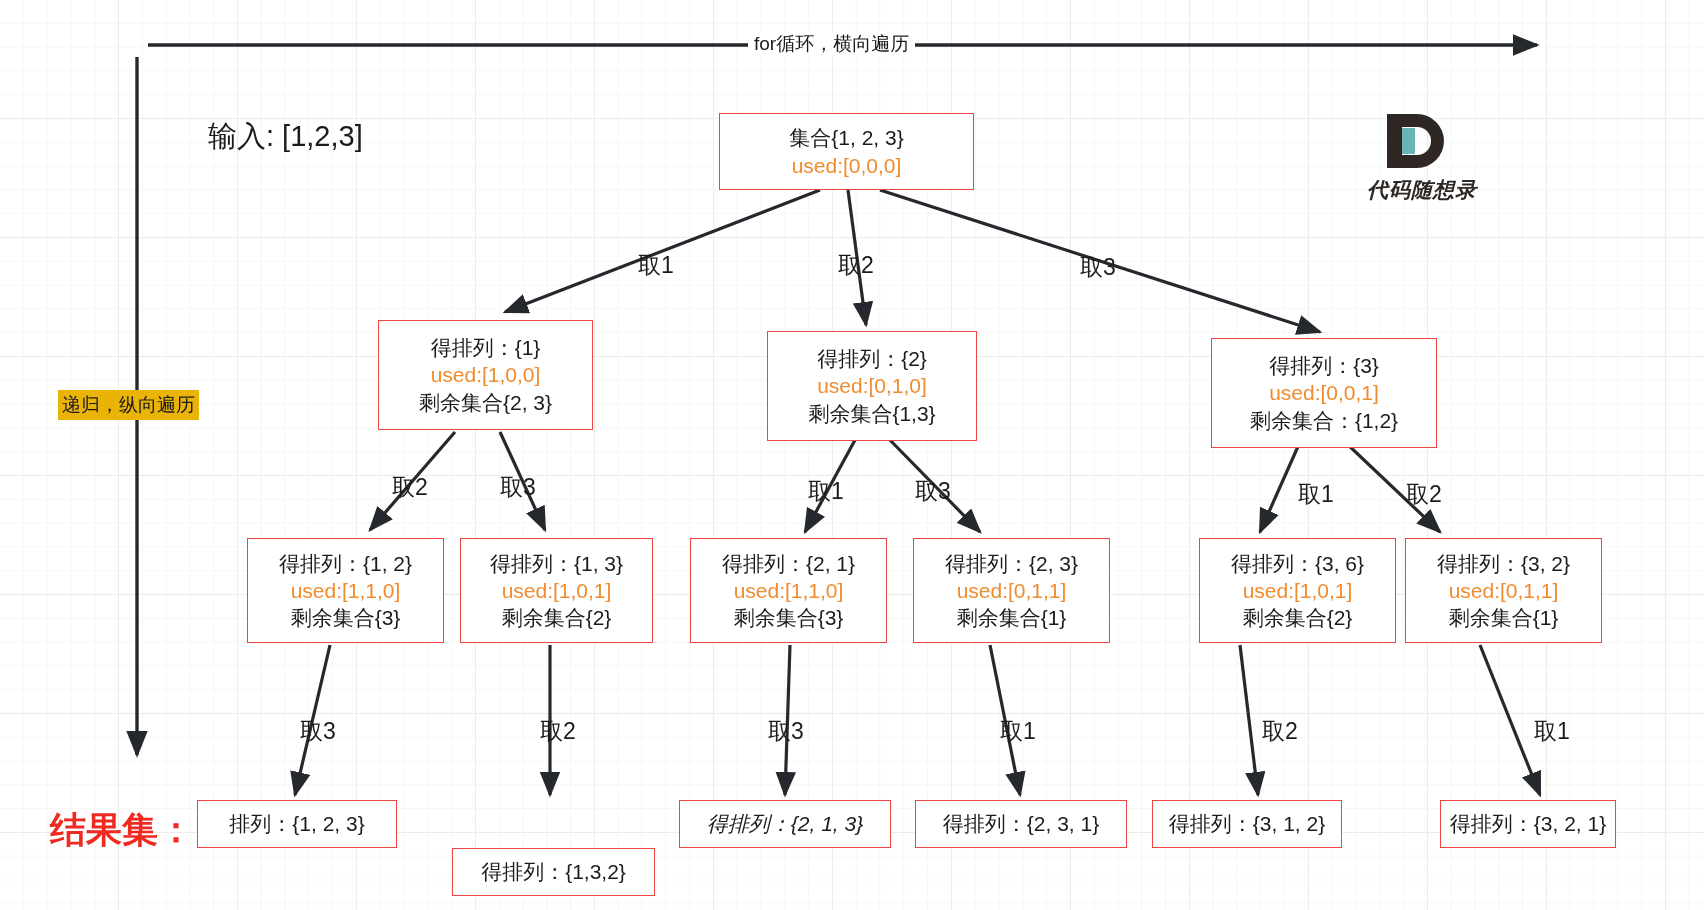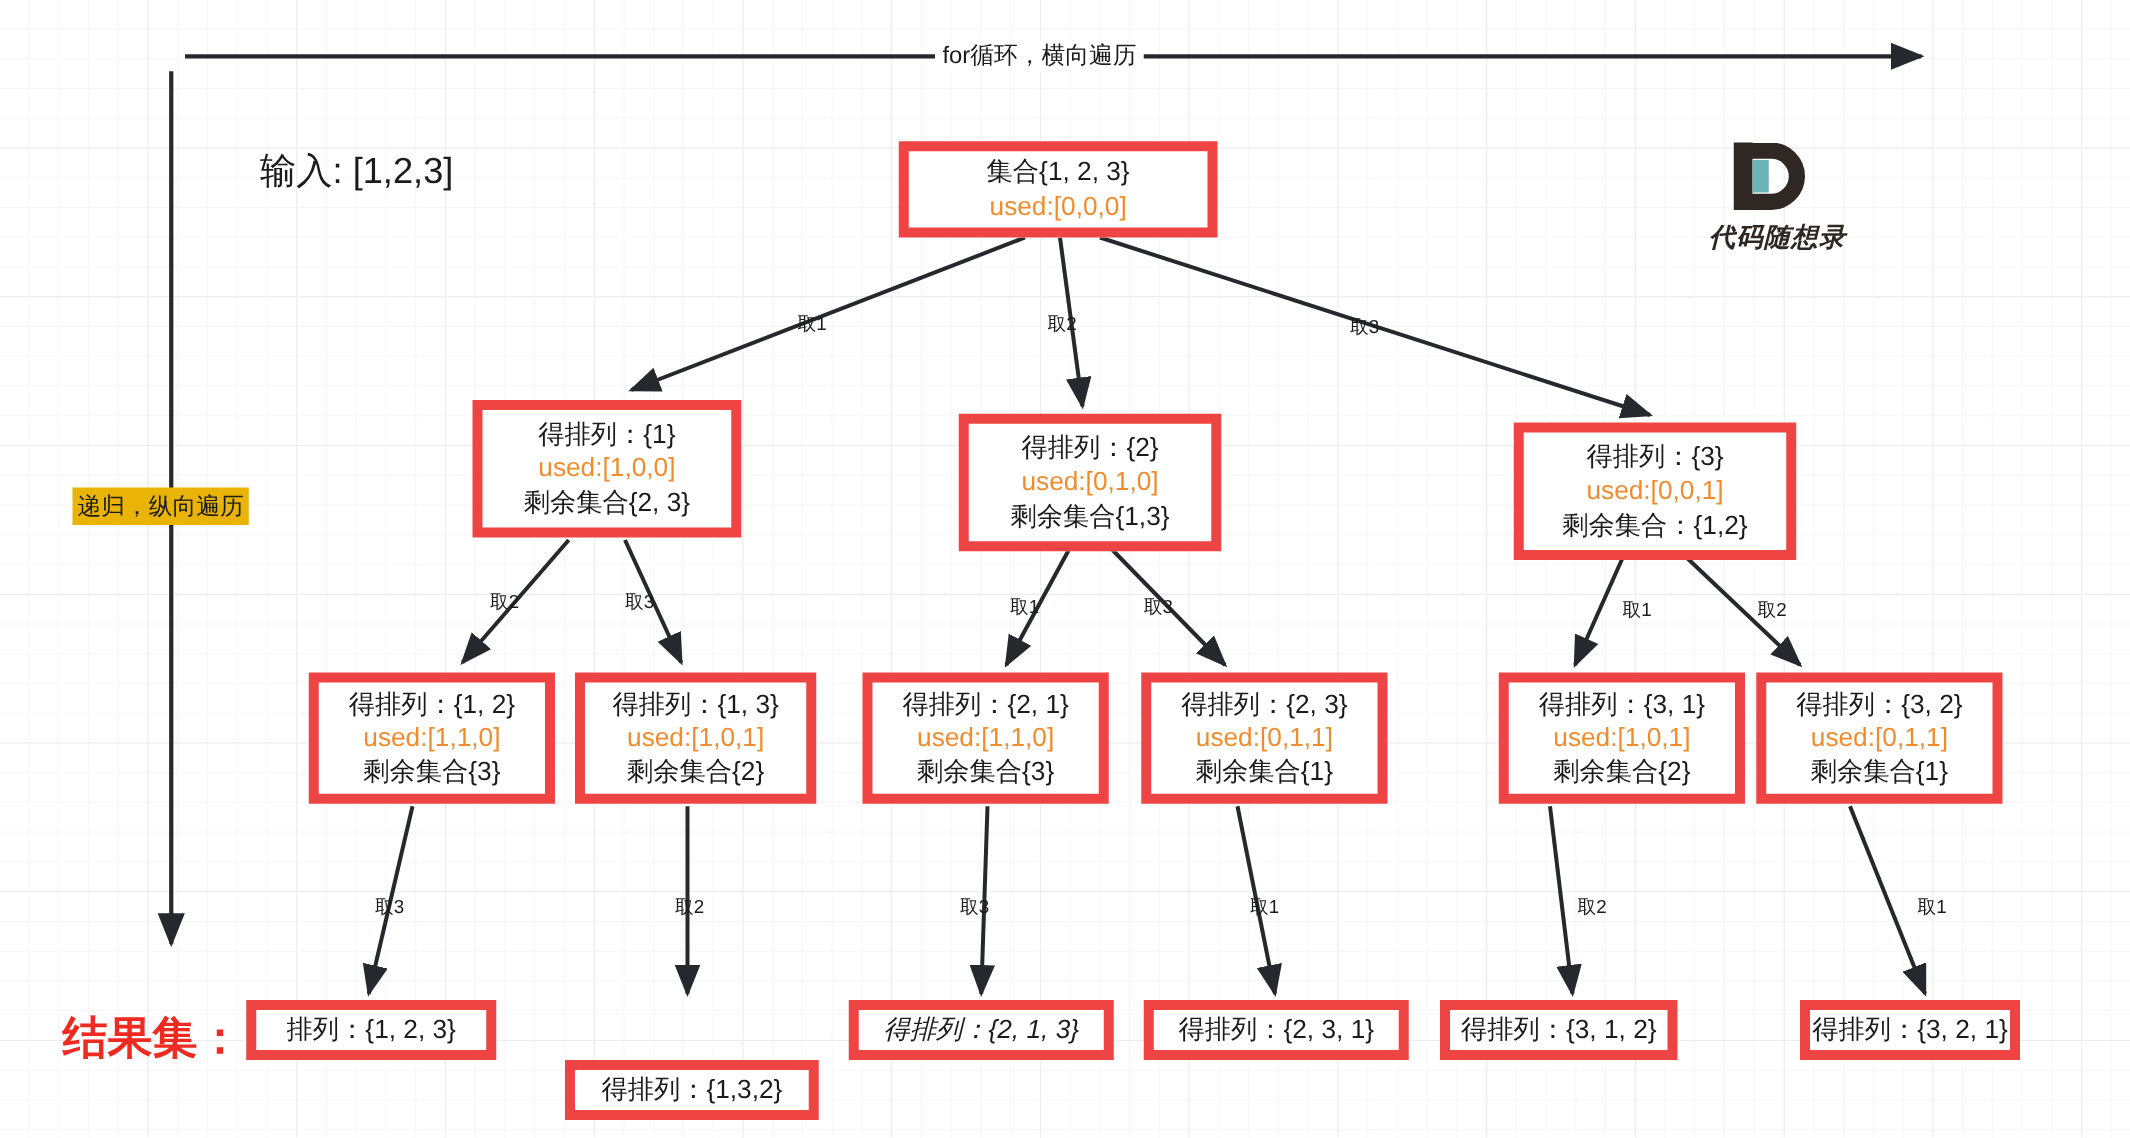--- a/index.html
+++ b/index.html
@@ -17,33 +17,33 @@
       linear-gradient(to right, #ececec 1px, transparent 1px),
       linear-gradient(to bottom, #ececec 1px, transparent 1px),
       linear-gradient(to right, #f6f6f6 1px, transparent 1px),
       linear-gradient(to bottom, #f6f6f6 1px, transparent 1px);
     background-size:119px 119px,119px 119px,23.8px 23.8px,23.8px 23.8px;
     background-position:-1px -1px,-1px -1px,-1px -1px,-1px -1px;
   }
   #svg-layer{position:absolute;left:0;top:0;width:1704px;height:910px;}
   .node{
     position:absolute;
-    border:8px solid #ef4444;
+    border:1px solid #ef4444;
     background:#ffffff;
     box-sizing:border-box;
     display:flex;flex-direction:column;justify-content:center;align-items:center;
     line-height:1.30;
     color:#1b1b1b;
     white-space:nowrap;
   }
   .node .l1,.node .l3{font-size:21px;color:#1b1b1b;}
   .node .l2{font-size:21px;color:#f08c2e;}
   .leaf{font-size:21px;color:#1b1b1b;}
   .edge-label{
-    position:absolute;font-size:15px;color:#1b1b1b;white-space:nowrap;
+    position:absolute;font-size:23px;color:#1b1b1b;white-space:nowrap;
   }
   .axis-label{position:absolute;font-size:19px;color:#1b1b1b;white-space:nowrap;}
   #input-text{
     position:absolute;left:208px;top:117px;font-size:29px;color:#1b1b1b;white-space:nowrap;
   }
   #result-label{
     position:absolute;left:50px;top:806px;font-size:36px;font-weight:bold;color:#ee2a21;white-space:nowrap;
   }
   #logo{position:absolute;left:1352px;top:112px;width:140px;height:90px;}
   #logo .d-mark{position:relative;width:70px;height:58px;margin:0 auto;}
@@ -144,21 +144,21 @@
   <div class="l1">得排列：{2, 1}</div>
   <div class="l2">used:[1,1,0]</div>
   <div class="l3">剩余集合{3}</div>
 </div>
 <div class="node" style="left:913px;top:538px;width:197px;height:105px;">
   <div class="l1">得排列：{2, 3}</div>
   <div class="l2">used:[0,1,1]</div>
   <div class="l3">剩余集合{1}</div>
 </div>
 <div class="node" style="left:1199px;top:538px;width:197px;height:105px;">
-  <div class="l1">得排列：{3, 1}</div>
+  <div class="l1">得排列：{3, 6}</div>
   <div class="l2">used:[1,0,1]</div>
   <div class="l3">剩余集合{2}</div>
 </div>
 <div class="node" style="left:1405px;top:538px;width:197px;height:105px;">
   <div class="l1">得排列：{3, 2}</div>
   <div class="l2">used:[0,1,1]</div>
   <div class="l3">剩余集合{1}</div>
 </div>
 
 <div class="edge-label" style="left:392px;top:472px;">取2</div>

